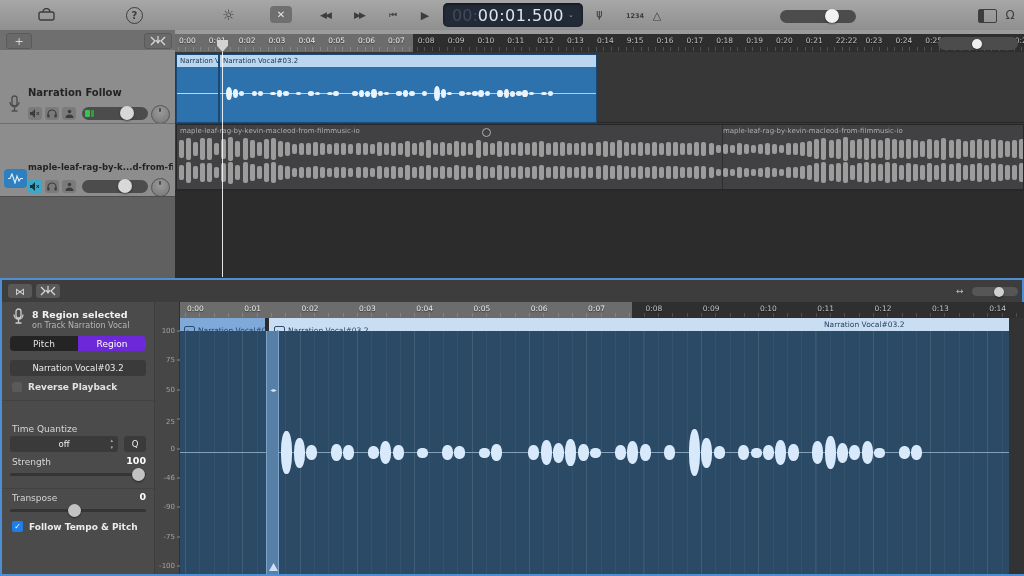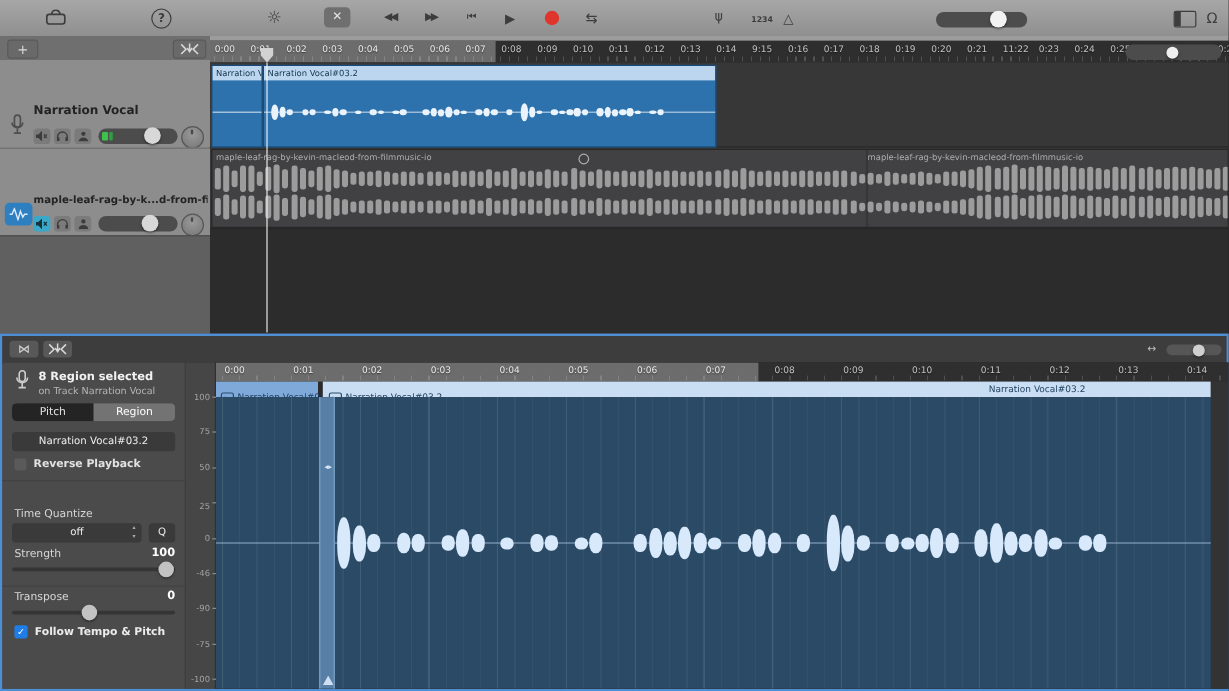--- a/index.html
+++ b/index.html
@@ -70,20 +70,25 @@
 
     <div class="abs tbtn" style="left:314px;top:8px;width:22px;height:14px;font-size:9px;letter-spacing:-2px;">◀◀</div>
     <div class="abs tbtn" style="left:348px;top:8px;width:22px;height:14px;font-size:9px;letter-spacing:-2px;">▶▶</div>
     <div class="abs tbtn" style="left:384px;top:8px;width:18px;height:14px;font-size:9px;">⏮</div>
     <div class="abs tbtn" style="left:417px;top:7px;width:16px;height:16px;font-size:11px;">▶</div>
     <div class="abs" style="left:454px;top:9px;width:12px;height:12px;border-radius:50%;background:#df352c;"></div>
     <div class="abs tbtn" style="left:485px;top:7px;width:16px;height:16px;font-size:12px;">⇆</div>
 
     <div id="lcd" class="abs" style="left:520px;top:3px;width:0;height:0;"></div>
 
+    <div class="abs" style="left:443px;top:3px;width:140px;height:24px;background:#232a36;border-radius:5px;box-shadow:inset 0 1px 3px rgba(0,0,0,.6);display:flex;align-items:center;justify-content:center;">
+      <span style="font-size:16px;color:#3c4b60;">00:</span>
+      <span style="font-size:16px;color:#d9e6f2;letter-spacing:.5px;">00:01.500</span>
+      <span style="font-size:7px;color:#8fa0b5;margin-left:4px;">⌄</span>
+    </div>
 
     <div class="abs tbtn" style="left:592px;top:7px;width:14px;height:16px;font-size:12px;transform:rotate(180deg);">⋔</div>
     <div class="abs tbtn" style="left:626px;top:11px;height:10px;font-size:6.5px;font-weight:bold;letter-spacing:0;">1234</div>
     <div class="abs tbtn" style="left:650px;top:8px;width:14px;height:14px;font-size:11px;">△</div>
 
     <div class="abs sliderpill" style="left:780px;top:10px;width:76px;height:13px;"></div>
     <div class="abs knob" style="left:825px;top:9px;width:14px;height:14px;background:#f2f2f2;"></div>
 
     <div class="abs" style="left:978px;top:9px;width:17px;height:12px;border:1.4px solid #3d3d3d;border-radius:2px;">
       <div style="width:5px;height:100%;background:#3d3d3d;"></div>
@@ -103,21 +108,21 @@
     </div>
 
     <div class="abs" style="left:0;top:20px;width:175px;height:73px;background:#8d8d8d;">
       <div class="abs" style="left:8px;top:44px;">
         <svg width="13" height="32" viewBox="0 0 13 32">
             <rect x="4" y="2" width="5" height="10" rx="2.5" fill="none" stroke="#4e4e4e" stroke-width="1.4"></rect>
             <path d="M2 8 a4.5 4.5 0 0 0 9 0" fill="none" stroke="#4e4e4e" stroke-width="1.4"></path>
             <path d="M6.5 13 V17 M3.5 17 H9.5" stroke="#4e4e4e" stroke-width="1.4"></path>
           </svg>
       </div>
-      <div class="abs" style="left:28px;top:37px;font-size:10px;font-weight:600;color:#232323;">Narration Vocal</div>
+      <div class="abs" style="left:28px;top:37px;font-size:10px;font-weight:600;color:#232323;">Narration Follow</div>
       <div class="abs trkbtn" style="left:28px;top:57px;width:14px;height:13px;">
         <svg width="10" height="9" viewBox="0 0 10 9">
             <path d="M0 3 H2 L5 0 V9 L2 6 H0 Z" fill="#3c3c3c"></path>
             <path d="M6.5 3 L9 6 M9 3 L6.5 6" stroke="#3c3c3c" stroke-width="1"></path>
           </svg>
       </div>
       <div class="abs trkbtn" style="left:45px;top:57px;width:14px;height:13px;">
         <svg width="10" height="9" viewBox="0 0 10 9">
             <path d="M1 8 V5 a4 4 0 0 1 8 0 V8" fill="none" stroke="#3c3c3c" stroke-width="1.2"></path>
             <rect x="0.5" y="5.5" width="2" height="3" fill="#3c3c3c"></rect>
@@ -197,21 +202,21 @@
           <span class="rlabel dark" style="left: 362.2px;">0:12</span>
           <span class="rlabel dark" style="left: 392.05px;">0:13</span>
           <span class="rlabel dark" style="left: 421.9px;">0:14</span>
           <span class="rlabel dark" style="left: 451.75px;">9:15</span>
           <span class="rlabel dark" style="left: 481.6px;">0:16</span>
           <span class="rlabel dark" style="left: 511.45px;">0:17</span>
           <span class="rlabel dark" style="left: 541.3px;">0:18</span>
           <span class="rlabel dark" style="left: 571.15px;">0:19</span>
           <span class="rlabel dark" style="left: 601px;">0:20</span>
           <span class="rlabel dark" style="left: 630.85px;">0:21</span>
-          <span class="rlabel dark" style="left: 660.7px;">11:22</span>
+          <span class="rlabel dark" style="left: 660.7px;">22:22</span>
           <span class="rlabel dark" style="left: 690.55px;">0:23</span>
           <span class="rlabel dark" style="left: 720.4px;">0:24</span>
           <span class="rlabel dark" style="left: 750.25px;">0:25</span>
           <span class="rlabel dark" style="left: 780.1px;">0:26</span>
           <span class="rlabel dark" style="left: 809.95px;">0:27</span>
           <span class="rlabel dark" style="left: 839.8px;">0:28</span>
         </div>
       <div class="abs ticks" style="left:3px;top:13px;width:846px;height:4px;opacity:.6;"></div>
     </div>
 
@@ -546,21 +551,21 @@
             <rect x="4" y="1" width="5" height="9" rx="2.5" fill="none" stroke="#cdcdcd" stroke-width="1.3"></rect>
             <path d="M2 6.5 a4.5 4.5 0 0 0 9 0" fill="none" stroke="#cdcdcd" stroke-width="1.3"></path>
             <path d="M6.5 11 V15 M3.5 15 H9.5" stroke="#cdcdcd" stroke-width="1.3"></path>
           </svg>
       </div>
       <div class="abs" style="left:30px;top:7px;font-size:9.5px;font-weight:bold;color:#f1f1f1;">8 Region selected</div>
       <div class="abs" style="left:30px;top:19px;font-size:8px;color:#b5b5b5;">on Track Narration Vocal</div>
 
       <div class="abs" style="left:8px;top:34px;width:136px;height:15px;border-radius:4px;overflow:hidden;display:flex;">
         <div style="flex:1;background:#242424;color:#e3e3e3;font-size:9px;display:flex;align-items:center;justify-content:center;">Pitch</div>
-        <div style="flex:1;background:#737373;color:#fff;font-size:9px;display:flex;align-items:center;justify-content:center;">Region</div>
+        <div style="flex:1;background:#6d28d9;color:#fff;font-size:9px;display:flex;align-items:center;justify-content:center;">Region</div>
       </div>
 
       <div class="abs ifield" style="left:8px;top:58px;width:136px;height:16px;">Narration Vocal#03.2</div>
 
       <div class="abs" style="left:10px;top:80px;width:10px;height:10px;background:#5a5a5a;border-radius:2px;"></div>
       <div class="abs" style="left:26px;top:80px;font-size:9px;font-weight:600;color:#e2e2e2;">Reverse Playback</div>
 
       <div class="abs" style="left:0;top:98px;width:152px;height:1px;background:#424242;"></div>
 
       <div class="abs ilabel" style="left:10px;top:122px;">Time Quantize</div>

